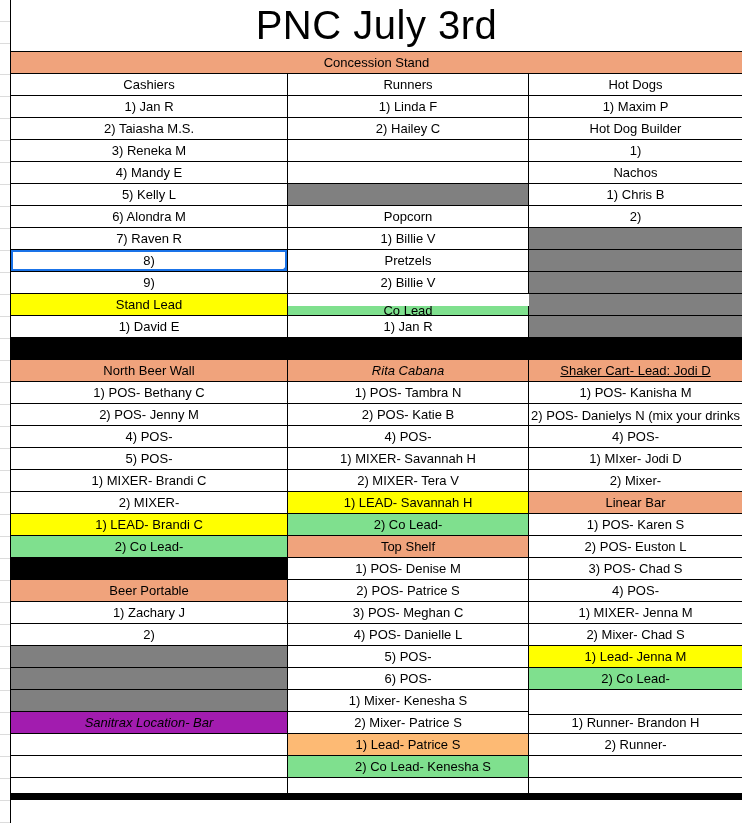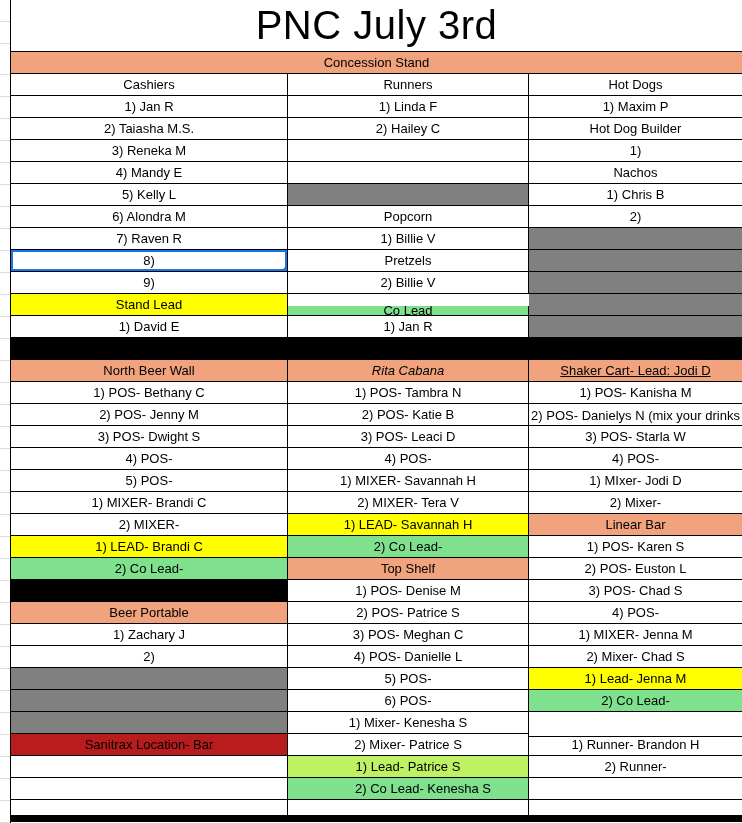--- a/index.html
+++ b/index.html
@@ -238,31 +238,20 @@
           </div>
           <div class="cell c1">
             <span class="txt">2) POS- Katie B</span>
           </div>
           <div class="cell c2 ovf">
             <span class="txt">2) POS- Danielys N (mix your drinks</span>
           </div>
         </div>
         <div class="row">
           <div class="cell c0">
-            <span class="txt">3) POS- Dwight S</span>
-          </div>
-          <div class="cell c1">
-            <span class="txt">3) POS- Leaci D</span>
-          </div>
-          <div class="cell c2">
-            <span class="txt">3) POS- Starla W</span>
-          </div>
-        </div>
-        <div class="row">
-          <div class="cell c0">
             <span class="txt">4) POS-</span>
           </div>
           <div class="cell c1">
             <span class="txt">4) POS-</span>
           </div>
           <div class="cell c2">
             <span class="txt">4) POS-</span>
           </div>
         </div>
         <div class="row">
@@ -391,35 +380,35 @@
             <span class="txt"></span>
           </div>
           <div class="cell c1">
             <span class="txt">1) Mixer- Kenesha S</span>
           </div>
           <div class="cell c2" style="background: rgb(240, 163, 124); margin-top: 24px;">
             <span class="txt">Outdoor Runner</span>
           </div>
         </div>
         <div class="row">
-          <div class="cell c0" style="background: #b91c1c;">
+          <div class="cell c0" style="background: #a21caf; font-style: italic;">
             <span class="txt">Sanitrax Location- Bar</span>
           </div>
           <div class="cell c1">
             <span class="txt">2) Mixer- Patrice S</span>
           </div>
           <div class="cell c2">
             <span class="txt">1) Runner- Brandon H</span>
           </div>
         </div>
         <div class="row">
           <div class="cell c0">
             <span class="txt"></span>
           </div>
-          <div class="cell c1" style="background: #bef264; justify-content: center;">
+          <div class="cell c1" style="background: #fdba74; justify-content: center;">
             <span class="txt">1) Lead- Patrice S</span>
           </div>
           <div class="cell c2">
             <span class="txt">2) Runner-</span>
           </div>
         </div>
         <div class="row">
           <div class="cell c0">
             <span class="txt"></span>
           </div>

